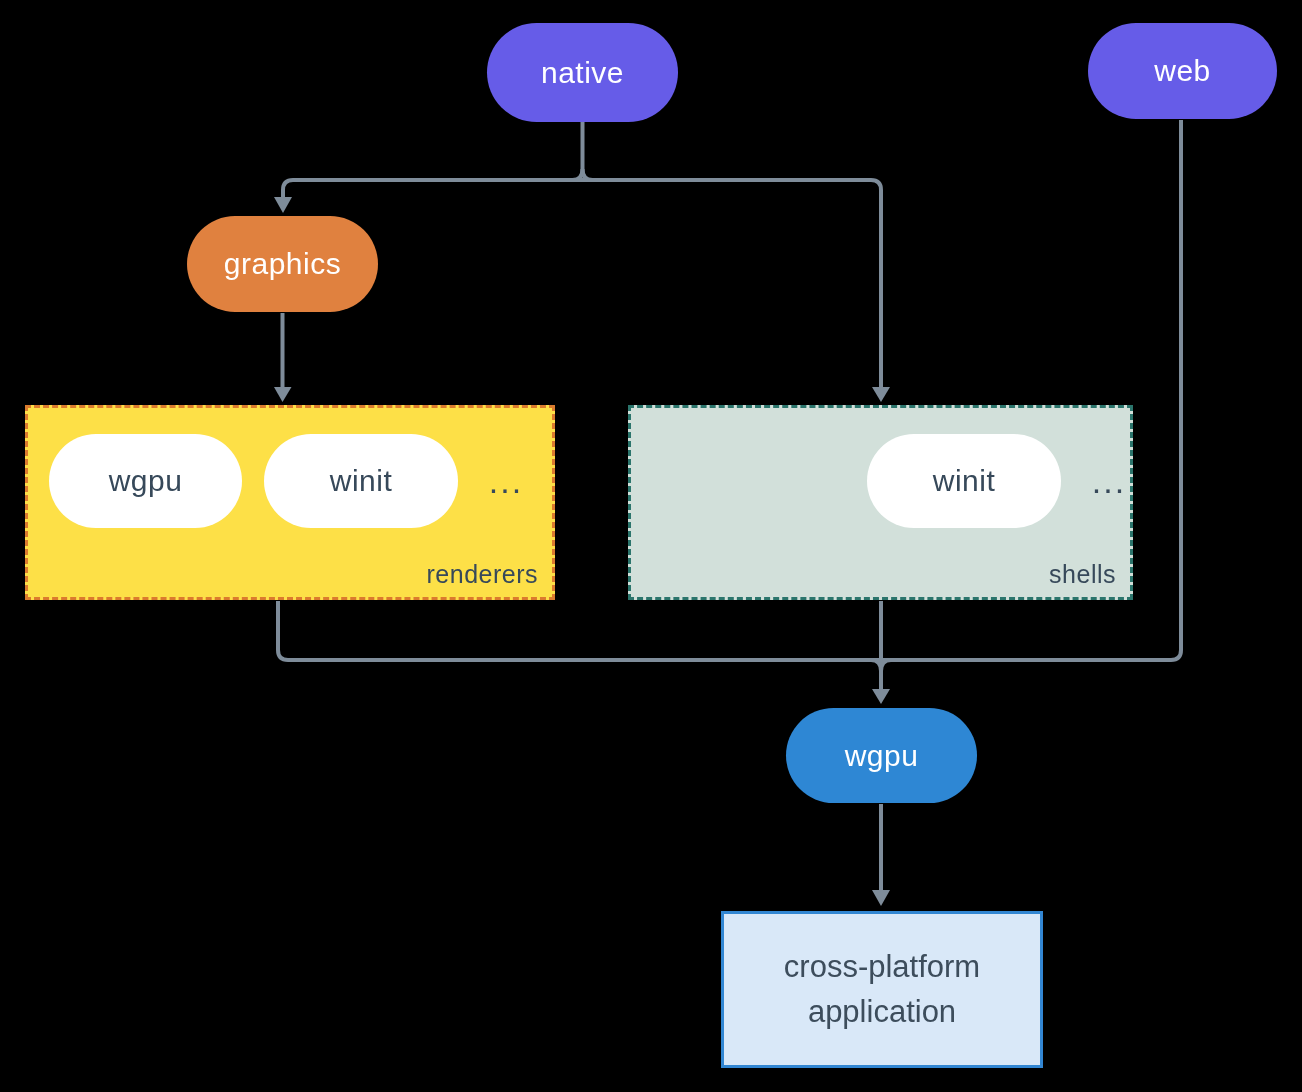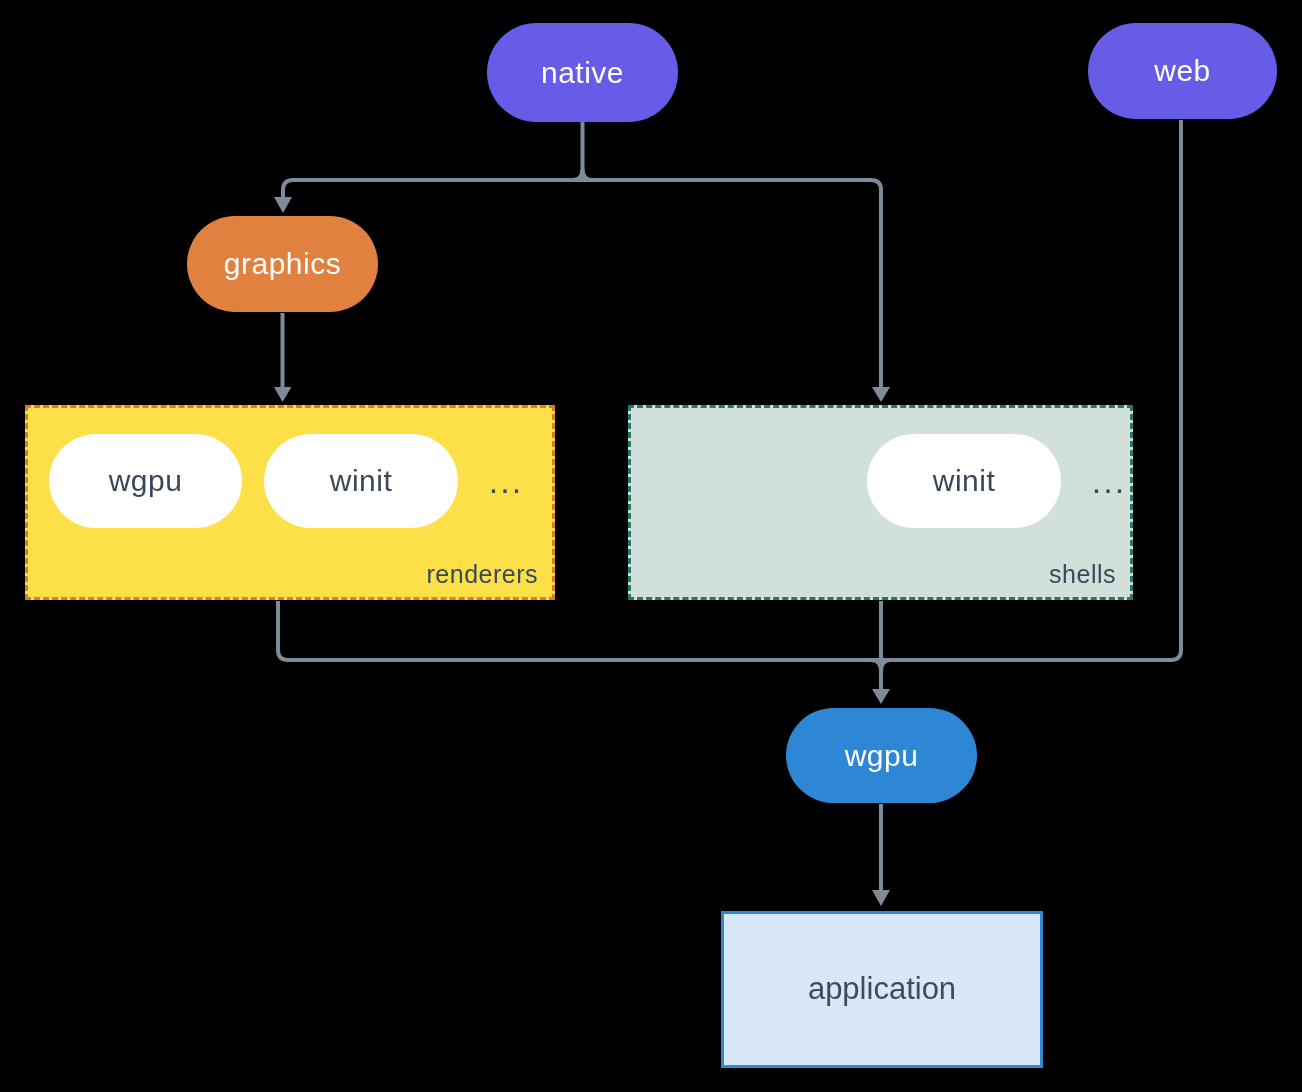--- a/index.html
+++ b/index.html
@@ -154,16 +154,17 @@
     </div>
     <div class="ellipsis">...</div>
     <div class="group-label">shells</div>
   </div>
 
   <div class="pill pill-blue node-iced">
     <span>wgpu</span>
   </div>
 
   <div class="app-box">
+    <span>cross-platform</span>
     <span>application</span>
   </div>
 
 </div>
 
 </body></html>

